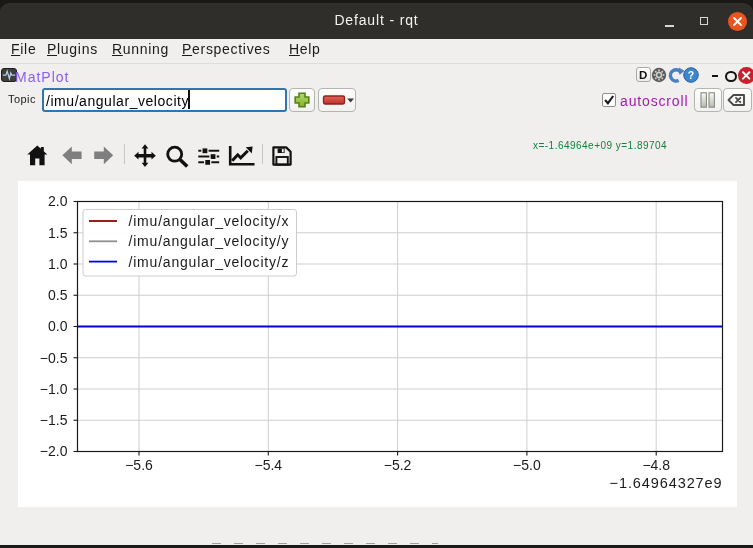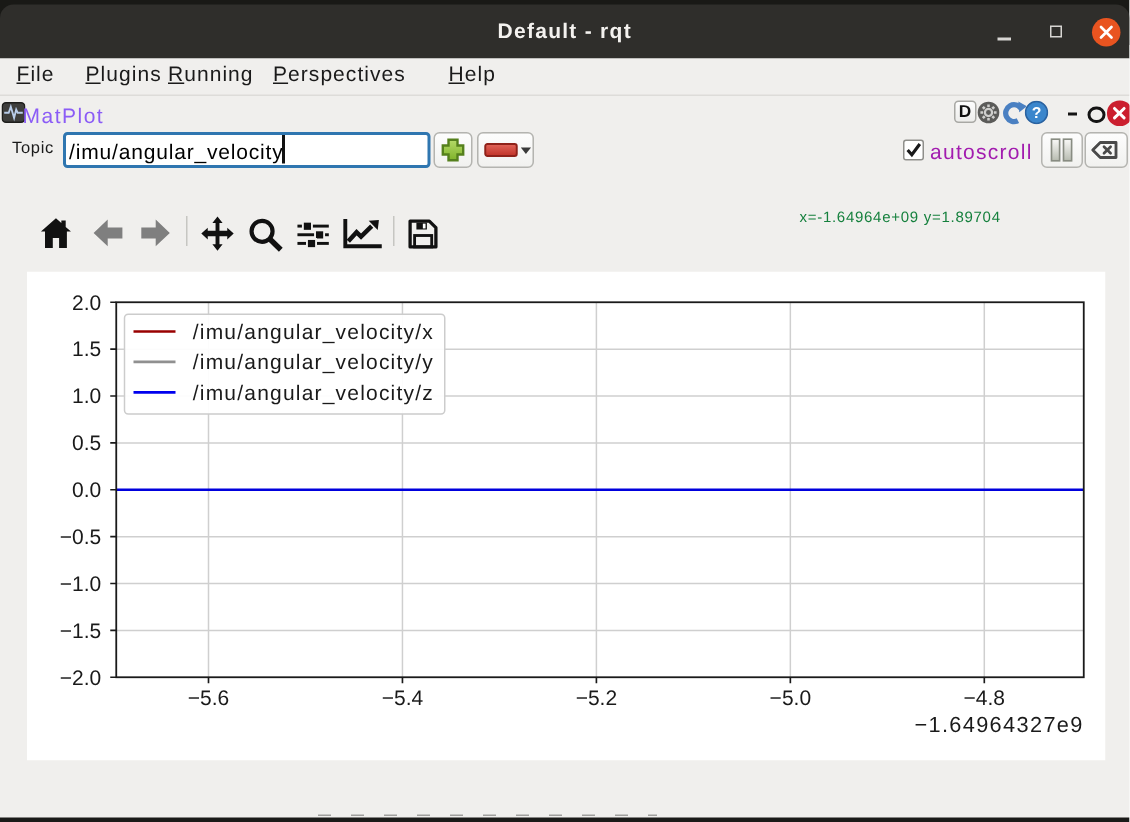--- a/index.html
+++ b/index.html
@@ -7,36 +7,36 @@
 body { position:relative; font-family:"Liberation Sans",sans-serif; background:#f0efed; }
 .abs { position:absolute; }
 svg { display:block; }
 </style>
 </head>
 <body>
 
 <div class="abs" style="left:0;top:0;width:753px;height:30px;background:#191916;"></div>
 
 <div class="abs" style="left:0;top:3px;width:753px;height:35.5px;background:#2f2e2b;border-radius:9px 9px 0 0;"></div>
-<div class="abs" style="left:0;top:11.5px;width:753px;text-align:center;color:#f4f2ef;font-size:14px;font-weight:bold;letter-spacing:0.85px;">Default - rqt</div>
+<div class="abs" style="left:0;top:11.5px;width:753px;text-align:center;color:#f4f2ef;font-size:14px;font-weight:normal;letter-spacing:0.85px;">Default - rqt</div>
 <div class="abs" style="left:665px;top:24.5px;width:8.5px;height:2.2px;background:#d8d6d3;"></div>
 <div class="abs" style="left:699.5px;top:16.5px;width:8px;height:8px;border:1.4px solid #d8d6d3;"></div>
 <div class="abs" style="left:727.5px;top:11.5px;width:19px;height:19px;border-radius:50%;background:#e95420;"></div>
 <svg class="abs" style="left:727.5px;top:11.5px;" width="19" height="19">
     <path d="M6 6 L13 13 M13 6 L6 13" stroke="#fff" stroke-width="1.8" stroke-linecap="round"></path>
   </svg>
 
 <div class="abs" style="left:0;top:38.5px;width:753px;height:24px;background:#f0efed;"></div>
 <div class="abs" style="left:0;top:62.5px;width:753px;height:1px;background:#dddcd9;"></div>
 <div class="abs" id="menu" style="top:41px;left:0;width:675px;height:18px;font-size:14px;letter-spacing:0.7px;color:#1a1a1a;">
   <span class="abs" style="left:11px;"><u>F</u>ile</span>
-  <span class="abs" style="left:57px;"><u>P</u>lugins</span>
+  <span class="abs" style="left:47px;"><u>P</u>lugins</span>
   <span class="abs" style="left:112px;"><u>R</u>unning</span>
   <span class="abs" style="left:182px;text-align:right;"><u>P</u>erspectives</span>
-  <span class="abs" style="left:299px;"><u>H</u>elp</span>
+  <span class="abs" style="left:289px;"><u>H</u>elp</span>
 </div>
 
 <svg class="abs" style="left:1px;top:68px;" width="16" height="14">
   <rect x="0.5" y="0.5" width="15" height="13" rx="2.5" fill="#3e3e3c" stroke="#1e1e1c"></rect>
   <polyline points="1.8,7.2 4.8,7.2 6.2,3.2 8.4,10.6 9.8,5.0 10.8,7.2 14.2,7.2" fill="none" stroke="#b8cce8" stroke-width="1.25"></polyline>
 </svg>
 <div class="abs" style="left:15px;top:68.5px;font-size:14px;letter-spacing:1.0px;color:#8b5cf6;">MatPlot</div>
 
 <div class="abs" style="left:636px;top:66.5px;width:14.5px;height:15.5px;background:linear-gradient(#fdfdfd,#ededeb);border:1px solid #a8a8a4;border-radius:3px;color:#111;font-size:11.5px;font-weight:bold;text-align:center;line-height:14px;">D</div>
 <svg class="abs" style="left:651px;top:67px;" width="16" height="16">

